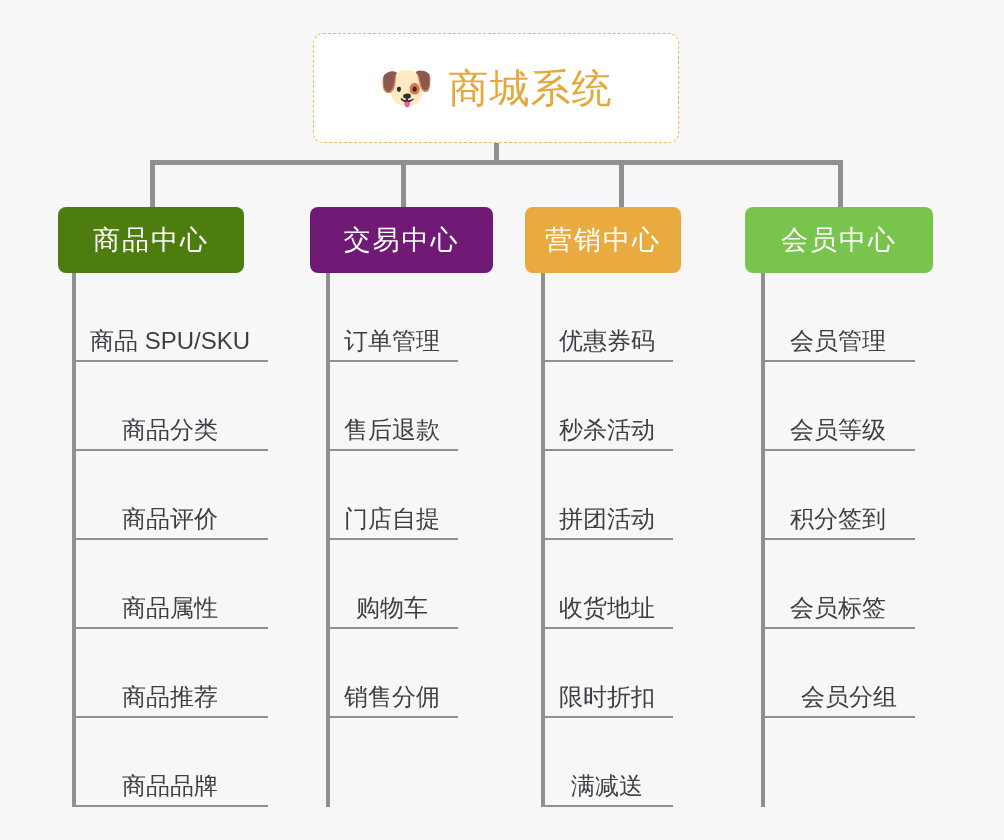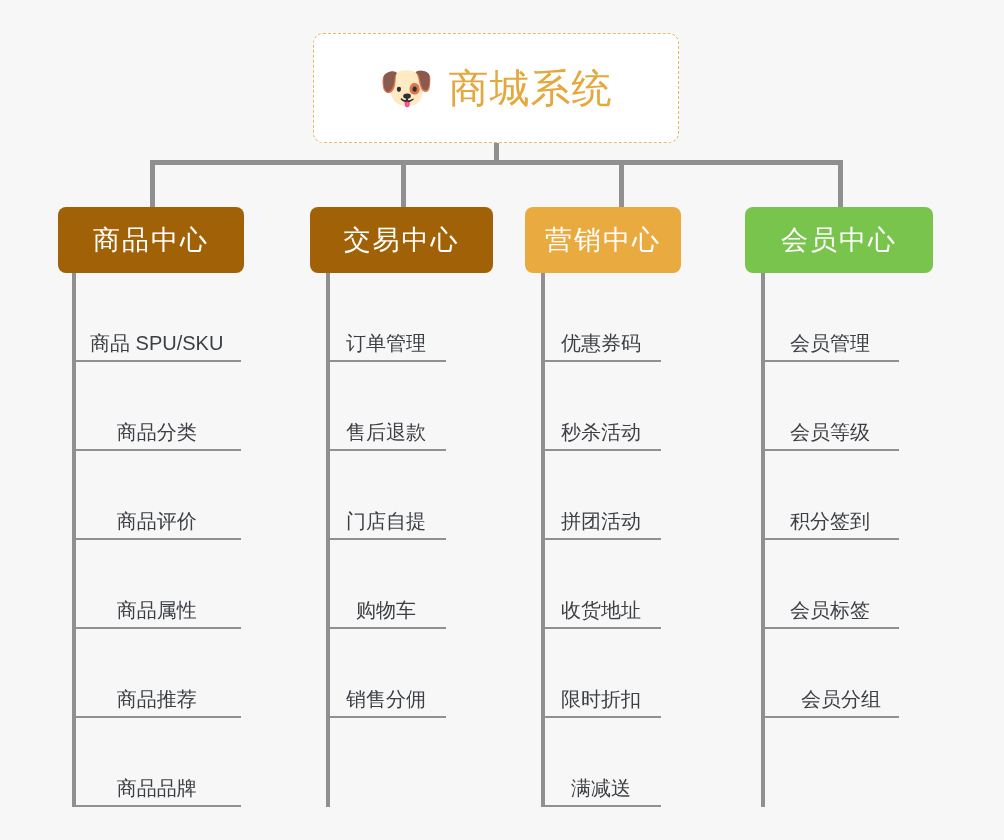--- a/index.html
+++ b/index.html
@@ -108,21 +108,21 @@
     position: relative;
     height: 89px;
     border-bottom: 2px solid #909090;
     display: flex;
     align-items: flex-end;
     justify-content: center;
     padding: 0 18px 6px 18px;
     min-width: 120px;
   }
   .leaf-label {
-    font-size: 20px;
+    font-size: 24px;
     color: #3c3f44;
     white-space: nowrap;
     line-height: 1.1;
   }
 </style>
 </head>
 <body style="background: rgb(247, 247, 247);">
 
 <div id="chart">
 
@@ -132,21 +132,21 @@
   </div>
 
   <div class="conn conn-stem" style="background: rgb(144, 144, 144);"></div>
   <div class="conn conn-bus" style="background: rgb(144, 144, 144);"></div>
   <div class="conn conn-drop c0" style="background: rgb(144, 144, 144);"></div>
   <div class="conn conn-drop c1" style="background: rgb(144, 144, 144);"></div>
   <div class="conn conn-drop c2" style="background: rgb(144, 144, 144);"></div>
   <div class="conn conn-drop c3" style="background: rgb(144, 144, 144);"></div>
 
   <div class="branch b0">
-    <div class="branch-header" style="background: #a16207;">商品中心</div>
+    <div class="branch-header" style="background: #4d7c0f;">商品中心</div>
     <div class="spine" style="background: rgb(144, 144, 144); height: 534px;"></div>
     <div class="leaves">
       <div class="leaf" style="border-bottom-color: rgb(144, 144, 144);">
         <span class="leaf-label">商品 SPU/SKU</span>
       </div>
       <div class="leaf" style="border-bottom-color: rgb(144, 144, 144);">
         <span class="leaf-label">商品分类</span>
       </div>
       <div class="leaf" style="border-bottom-color: rgb(144, 144, 144);">
         <span class="leaf-label">商品评价</span>
@@ -157,21 +157,21 @@
       <div class="leaf" style="border-bottom-color: rgb(144, 144, 144);">
         <span class="leaf-label">商品推荐</span>
       </div>
       <div class="leaf" style="border-bottom-color: rgb(144, 144, 144);">
         <span class="leaf-label">商品品牌</span>
       </div>
     </div>
   </div>
 
   <div class="branch b1">
-    <div class="branch-header" style="background: #a16207; font-family: Liberation Mono, monospace;">交易中心</div>
+    <div class="branch-header" style="background: #701a75; font-family: Liberation Mono, monospace;">交易中心</div>
     <div class="spine" style="background: rgb(144, 144, 144); height: 534px;"></div>
     <div class="leaves">
       <div class="leaf" style="border-bottom-color: rgb(144, 144, 144);">
         <span class="leaf-label">订单管理</span>
       </div>
       <div class="leaf" style="border-bottom-color: rgb(144, 144, 144);">
         <span class="leaf-label">售后退款</span>
       </div>
       <div class="leaf" style="border-bottom-color: rgb(144, 144, 144);">
         <span class="leaf-label">门店自提</span>

